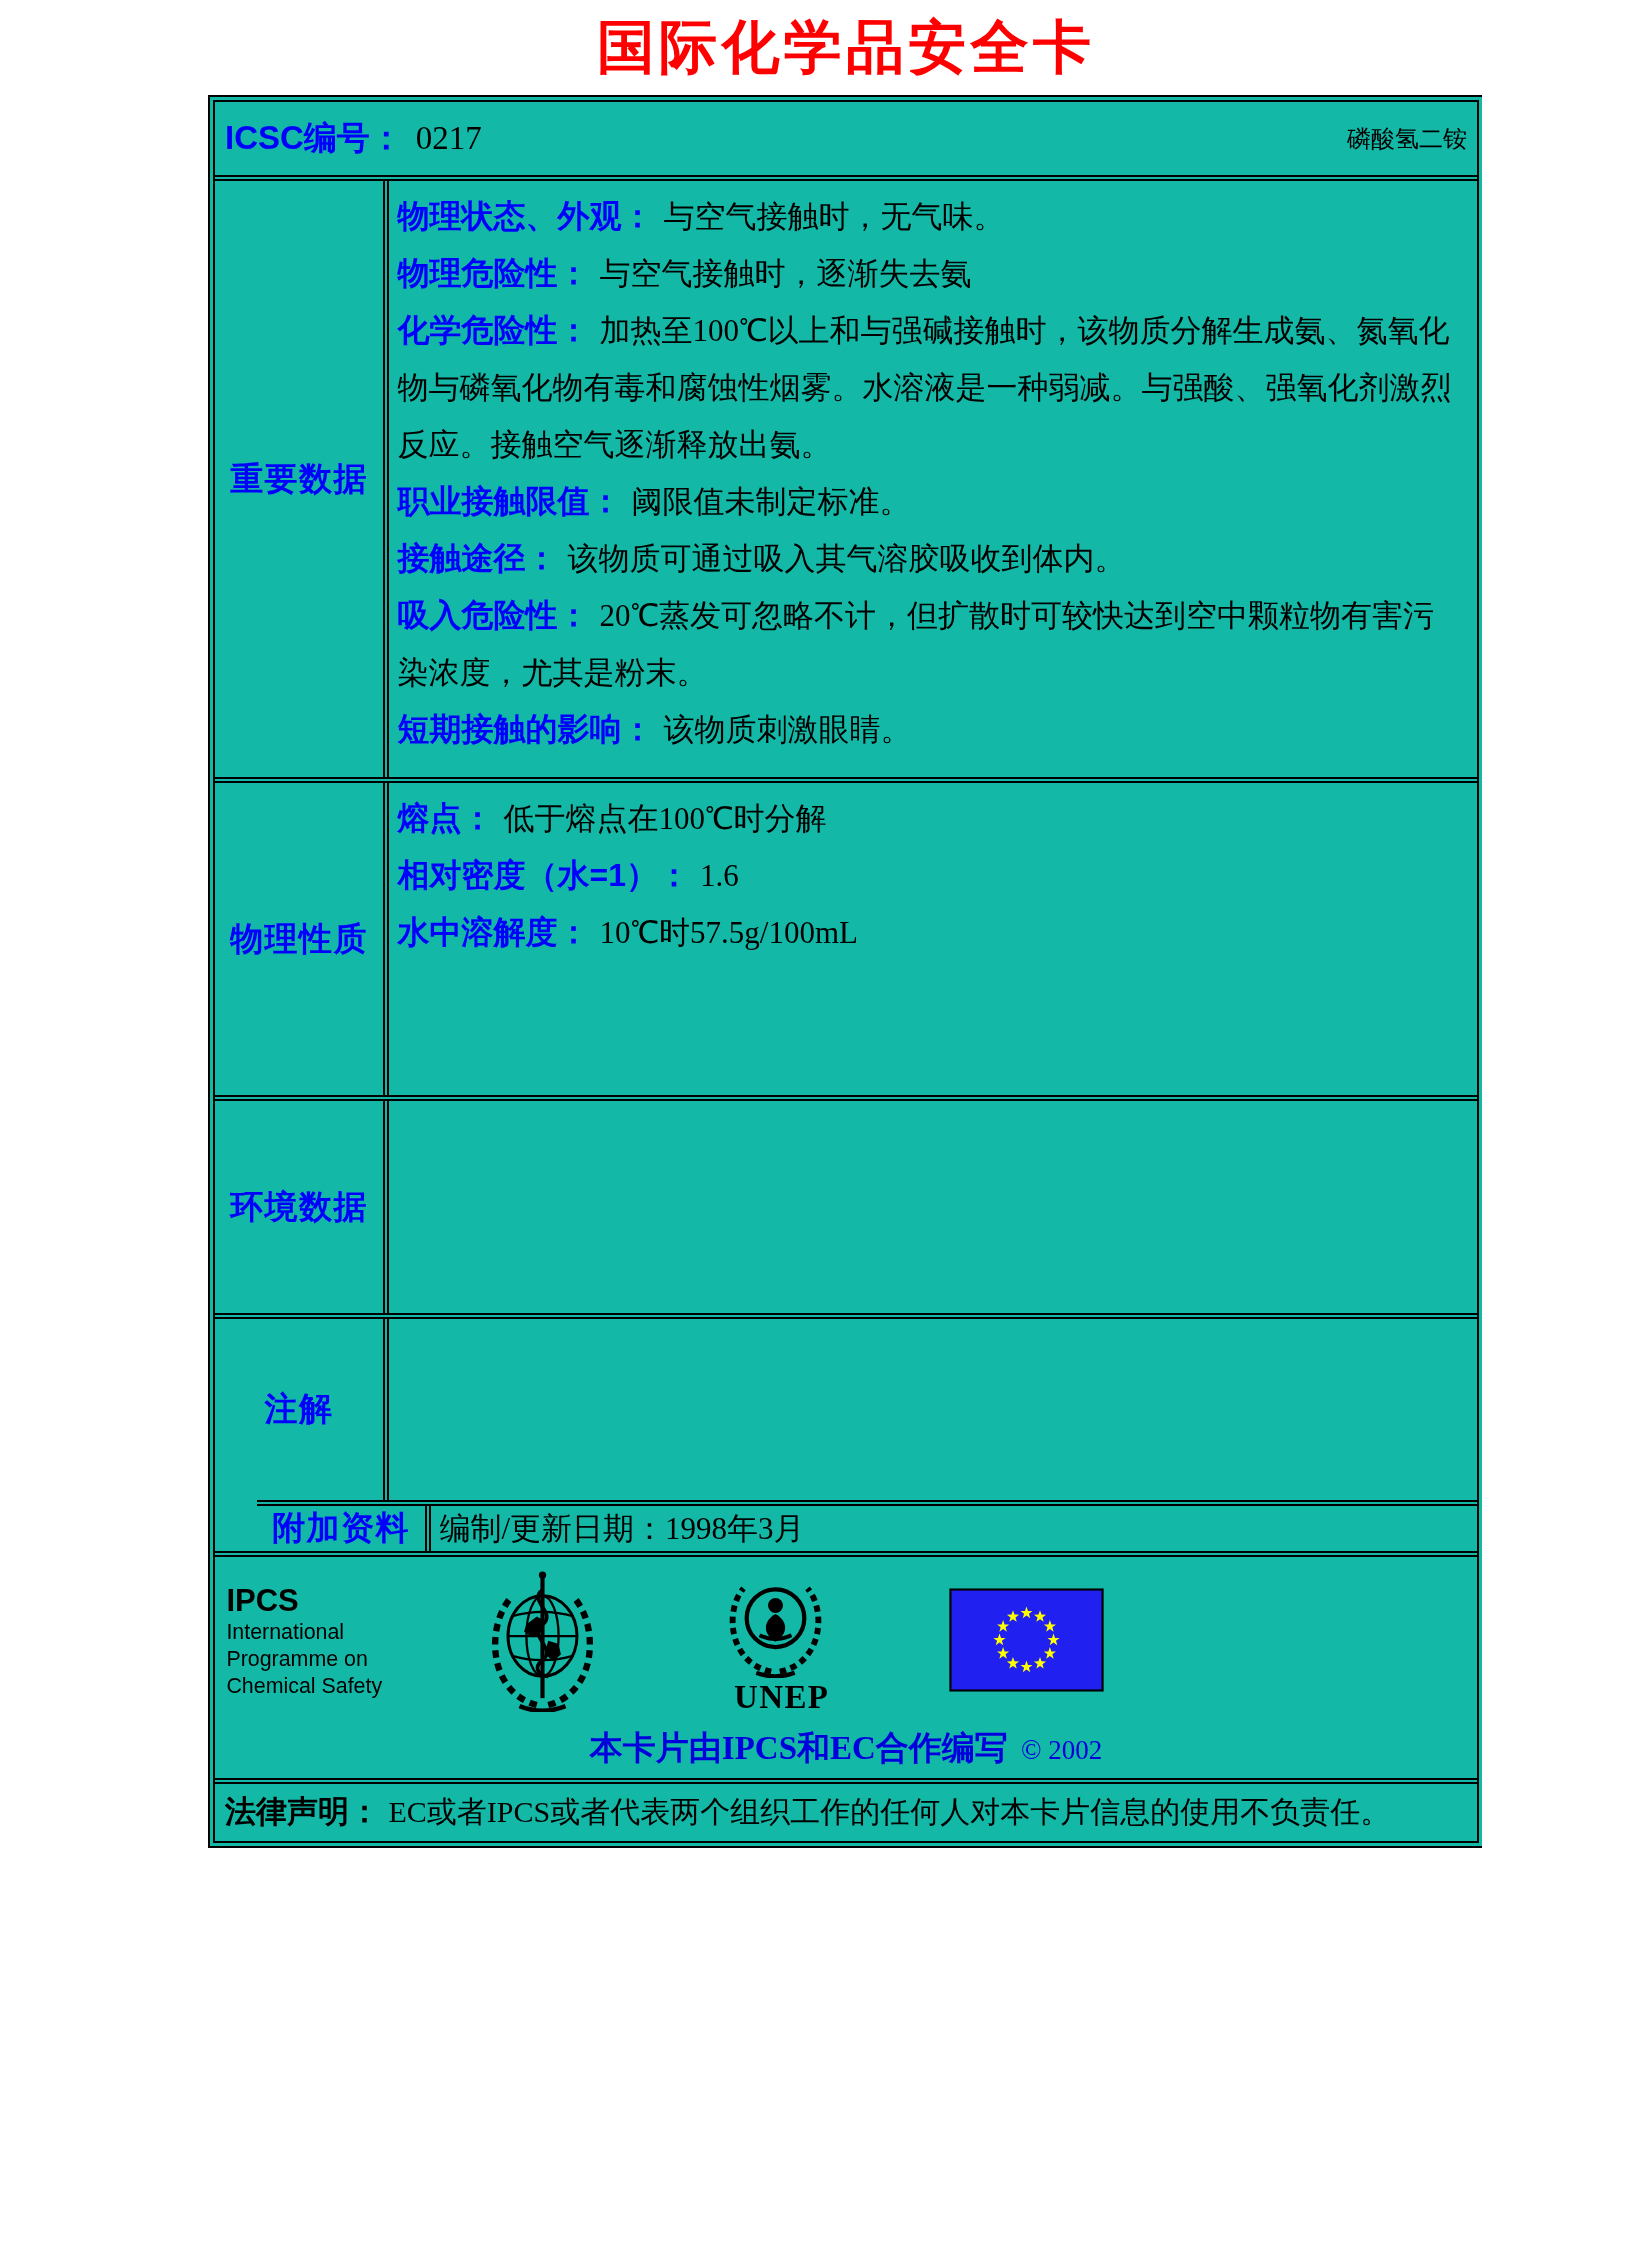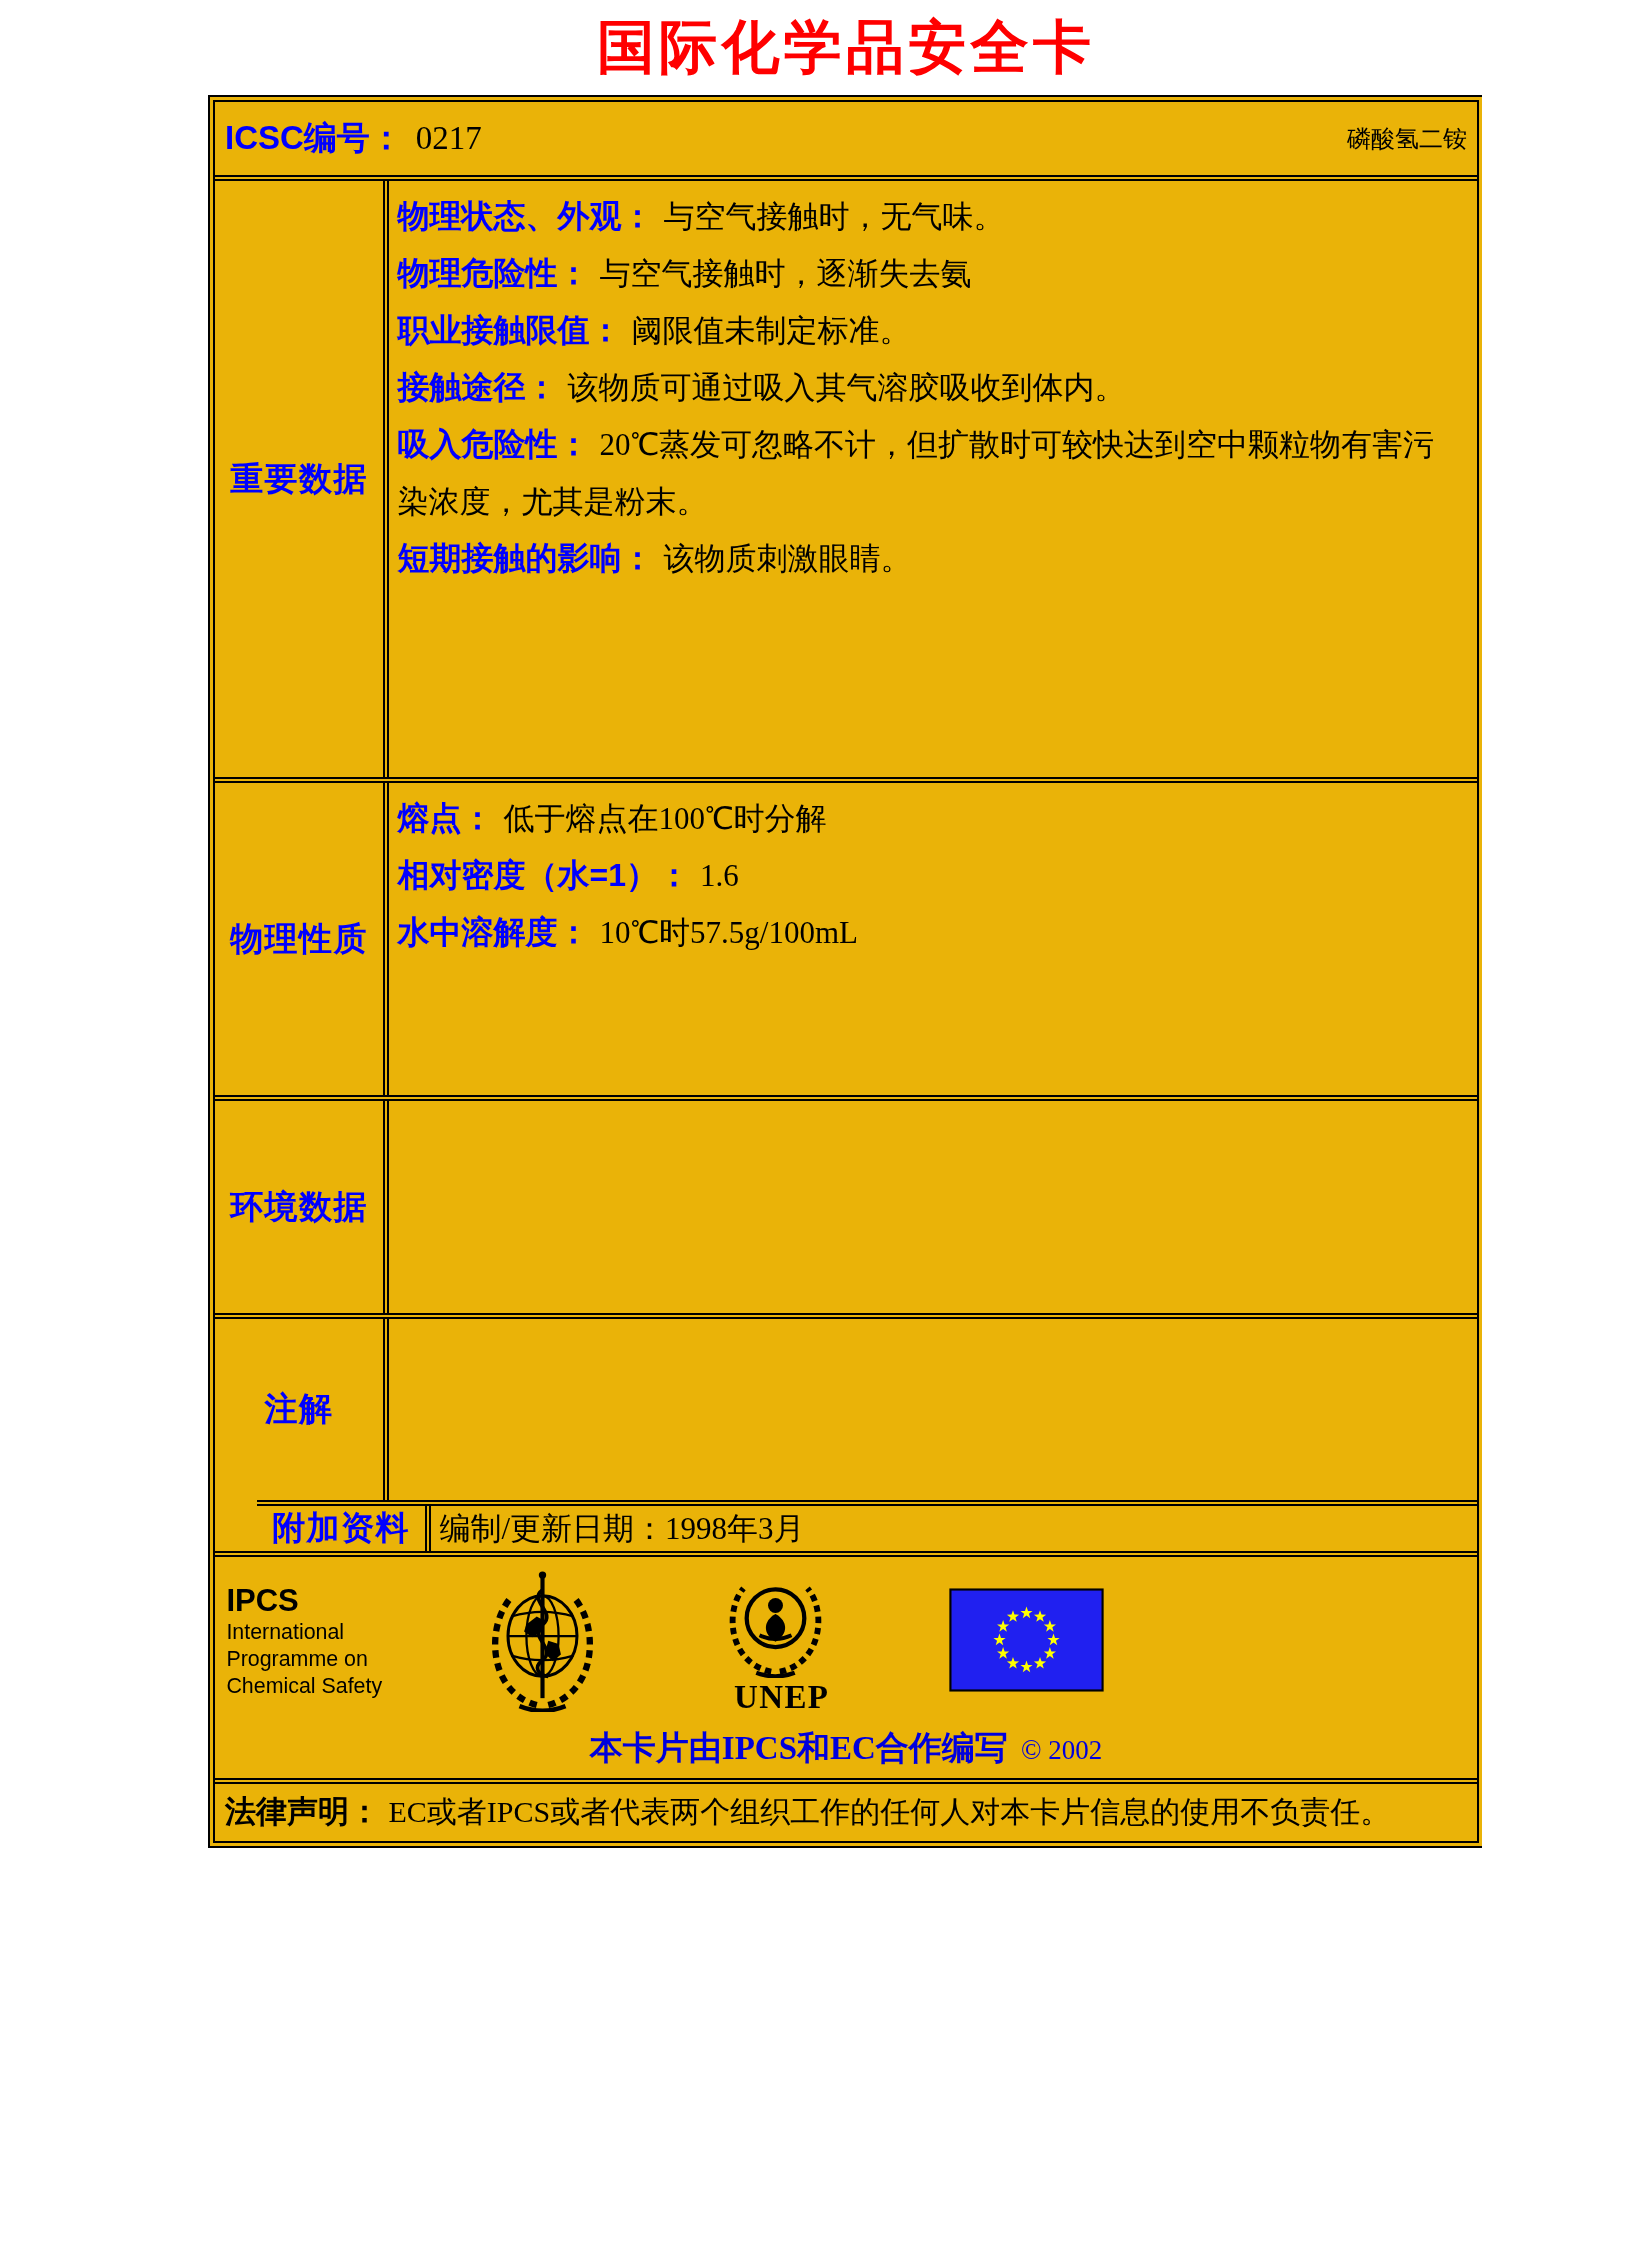--- a/index.html
+++ b/index.html
@@ -24,21 +24,21 @@
     color: #FF0000;
     letter-spacing: 4.3px;
     font-family: "Liberation Serif", serif;
   }
   .card {
     position: absolute;
     left: 208px;
     top: 95px;
     width: 1276px;
     border: 7.1px double #000000;
-    background: #eab308;
+    background: #14b8a6;
   }
   .trow { border-top: 6.4px double #000000; display: flex; }
   .trow:first-child { border-top: none; }
 
   
   .row-head {
     min-height: 73px;
     align-items: center;
     justify-content: space-between;
     padding: 0 10px;
@@ -158,20 +158,21 @@
       <div class="chem-name">磷酸氢二铵</div>
     </div>
 
     <div class="trow row-important">
       <div class="label-cell">
         <span>重要数据</span>
       </div>
       <div class="content-cell">
         <p><span class="k">物理状态、外观：</span><span class="v">与空气接触时，无气味。</span></p>
         <p><span class="k">物理危险性：</span><span class="v">与空气接触时，逐渐失去氨</span></p>
+        <p><span class="k">化学危险性：</span><span class="v">加热至100℃以上和与强碱接触时，该物质分解生成氨、氮氧化物与磷氧化物有毒和腐蚀性烟雾。水溶液是一种弱减。与强酸、强氧化剂激烈反应。接触空气逐渐释放出氨。</span></p>
         <p><span class="k">职业接触限值：</span><span class="v">阈限值未制定标准。</span></p>
         <p><span class="k">接触途径：</span><span class="v">该物质可通过吸入其气溶胶吸收到体内。</span></p>
         <p><span class="k">吸入危险性：</span><span class="v">20℃蒸发可忽略不计，但扩散时可较快达到空中颗粒物有害污染浓度，尤其是粉末。</span></p>
         <p><span class="k">短期接触的影响：</span><span class="v">该物质刺激眼睛。</span></p>
       </div>
     </div>
 
     <div class="trow row-physical">
       <div class="label-cell">
         <span>物理性质</span>

